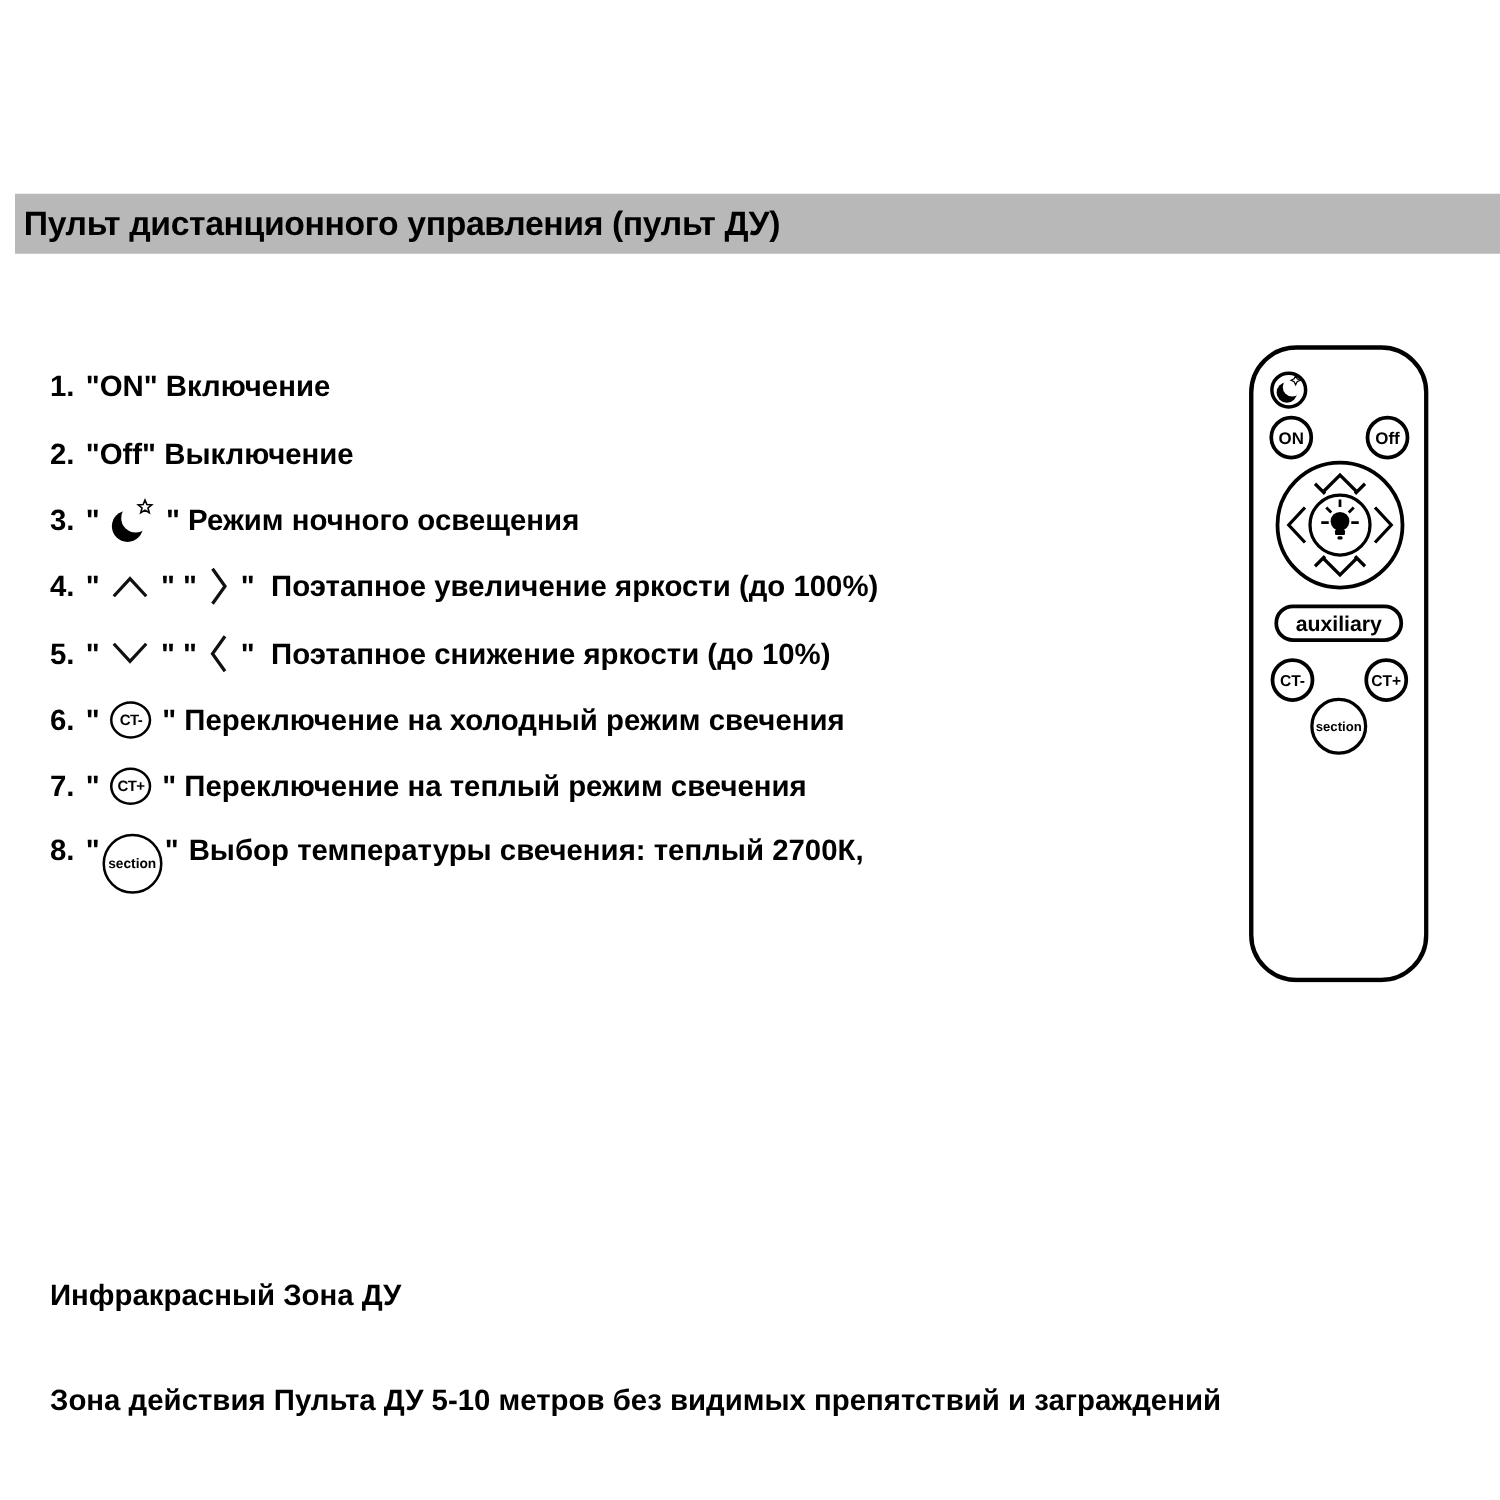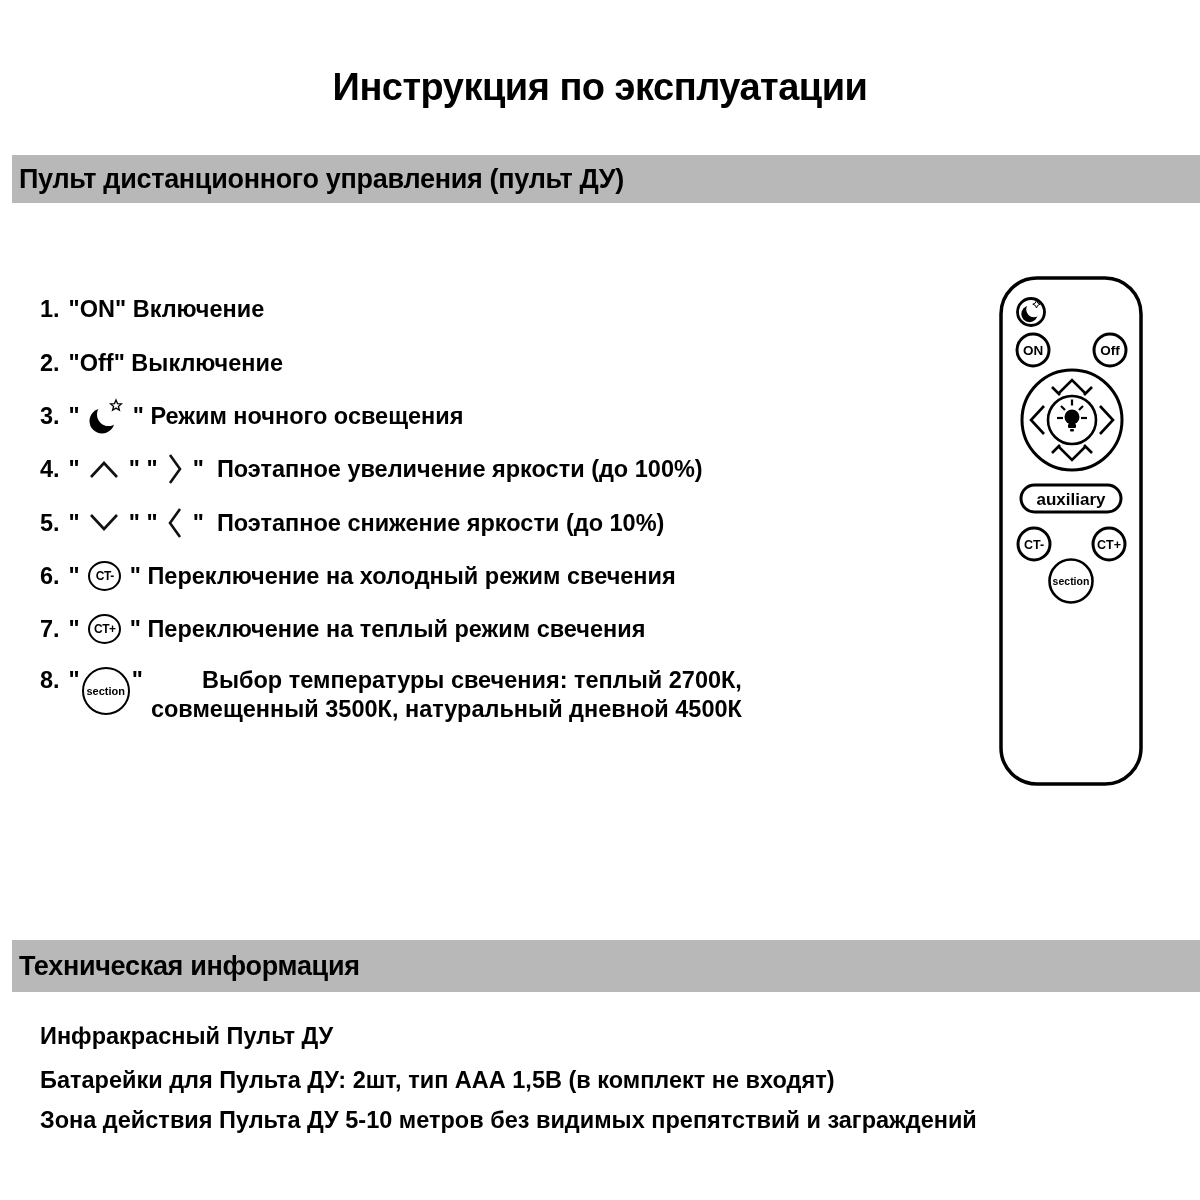--- a/index.html
+++ b/index.html
@@ -51,21 +51,20 @@
   .tech1{top:1022px;} .tech2{top:1066px;} .tech3{top:1106px;}
 
   .remote-wrap{position:absolute;left:999px;top:276px;width:128px;height:510px;}
   svg text{font-family:"Liberation Sans","DejaVu Sans",sans-serif;font-weight:bold;fill:#000;}
 </style>
 </head>
 <body>
 
 <div class="page">
 
-  <h1 class="title">Инструкция по эксплуатации</h1>
 
   <div class="bar bar1">
     <span>Пульт дистанционного управления (пульт ДУ)</span>
   </div>
 
   <div id="list">
       <div class="item item1">
         <span class="num">1.</span>
         <span class="tok-text">"ON" Включение</span>
       </div>
@@ -129,21 +128,20 @@
         <span class="tok-icon ct-badge">CT+</span>
         <span class="tok-text"> " Переключение на теплый режим свечения</span>
       </div>
       <div class="item item8">
         <span class="num">8.</span>
         <span class="tok-text">"</span>
         <span class="tok-icon section-badge">section</span>
         <span class="tok-text">"</span>
         <div class="desc">
           <div>Выбор температуры свечения: теплый 2700К,</div>
-          <div>совмещенный 3500К, натуральный дневной 4500К</div>
         </div>
       </div>
     </div>
 
   <div class="remote-wrap">
     <svg width="144" height="510" viewBox="0 0 144 510">
       <rect x="2" y="2" width="140" height="506" rx="36" fill="#fff" stroke="#000" stroke-width="3.5"></rect>
 
       <g>
         <circle cx="32" cy="36" r="13.5" fill="none" stroke="#000" stroke-width="2.8"></circle>
@@ -200,21 +198,17 @@
         <circle cx="110" cy="268" r="16" fill="none" stroke="#000" stroke-width="3"></circle>
         <text x="110" y="272.5" text-anchor="middle" font-size="12.5">CT+</text>
       </g>
       <g>
         <circle cx="72" cy="305" r="21.5" fill="none" stroke="#000" stroke-width="2.6"></circle>
         <text x="72" y="309" text-anchor="middle" font-size="10.5">section</text>
       </g>
     </svg>
   </div>
 
-  <div class="bar bar2">
-    <span>Техническая информация</span>
-  </div>
-
-  <div class="tech-line tech1">Инфракрасный Пульт ДУ</div>
-  <div class="tech-line tech2">Батарейки для Пульта ДУ: 2шт, тип ААА 1,5В (в комплект не входят)</div>
+
+  <div class="tech-line tech1">Инфракрасный Зона ДУ</div>
   <div class="tech-line tech3">Зона действия Пульта ДУ 5-10 метров без видимых препятствий и заграждений</div>
 
 </div>
 
 </body></html>

